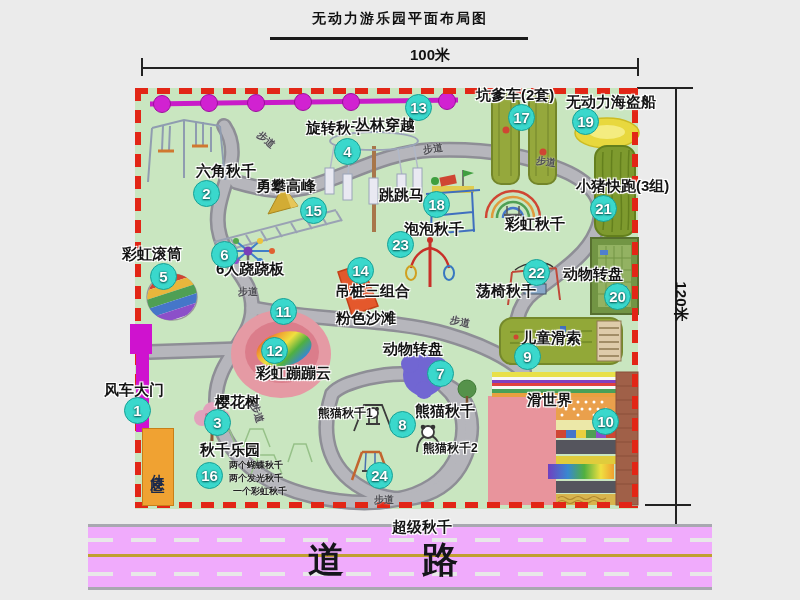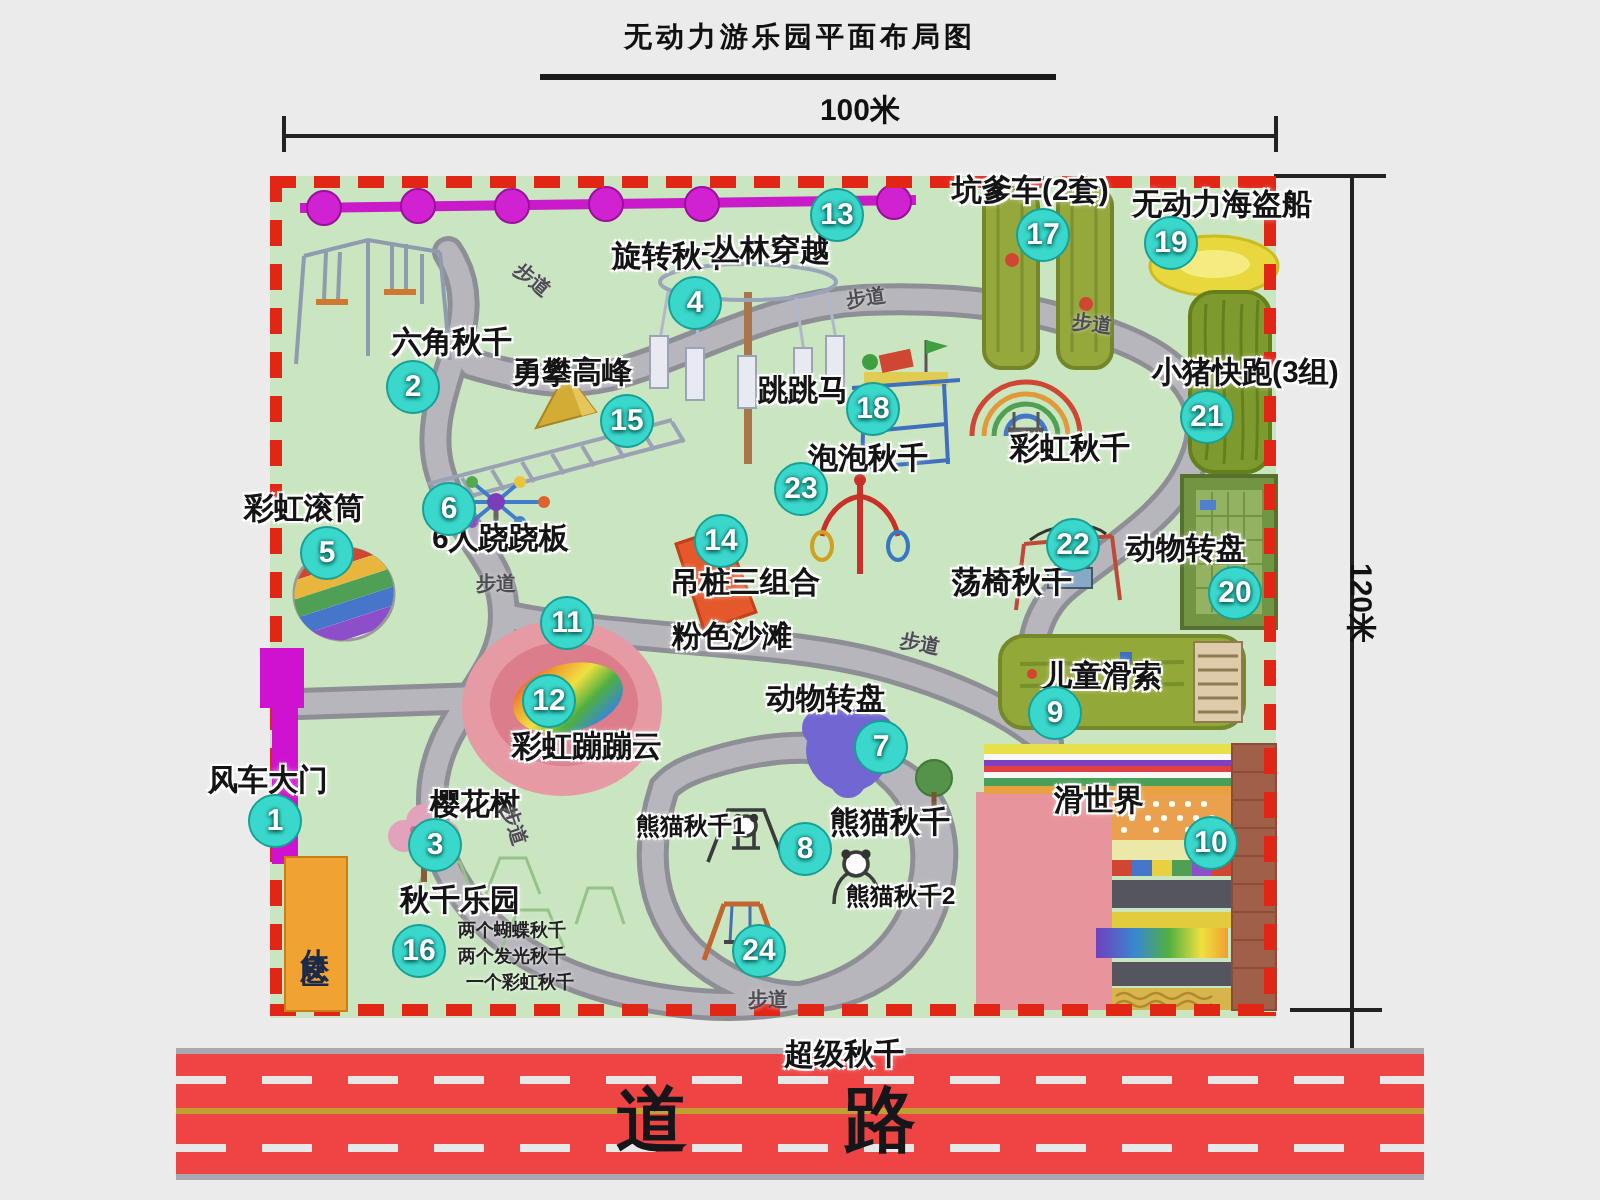--- a/index.html
+++ b/index.html
@@ -38,21 +38,21 @@
   .gate{position:absolute;background:#cf12cf;z-index:3;}
   #rest{position:absolute;left:142px;top:428px;width:30px;height:76px;background:#f0a232;
         border:1px solid #c87f18;z-index:3;display:flex;align-items:center;justify-content:center;}
   #rest span{writing-mode:vertical-rl;text-orientation:upright;font-weight:bold;font-size:14px;
              color:#1c2a4a;letter-spacing:3px;}
   
   .wm{position:absolute;z-index:5;font-weight:bold;white-space:nowrap;pointer-events:none;}
   #wm-company{left:278px;top:252px;font-size:42px;letter-spacing:3px;color:rgba(125,195,115,.55);}
   #wm-phone{left:170px;top:294px;font-size:37px;color:rgba(242,95,115,.48);}
   
-  #road{position:absolute;left:88px;top:524px;width:624px;height:60px;background:#ef4444;
+  #road{position:absolute;left:88px;top:524px;width:624px;height:60px;background:#f0abfc;
         border-top:3px solid #a8a8b0;border-bottom:3px solid #a8a8b0;box-sizing:content-box;z-index:1;}
   .lane{position:absolute;left:0;width:100%;height:4px;
         background:repeating-linear-gradient(90deg,#e8e8e8 0 25px,rgba(0,0,0,0) 25px 43px);}
   #lane1{top:11px;} #lane2{bottom:11px;}
   #midline{position:absolute;left:0;top:27px;width:100%;height:3px;background:#c0a030;}
   #road-label{position:absolute;left:0;right:0;top:9px;text-align:center;
               font-weight:bold;font-size:36px;letter-spacing:34px;color:#15151a;}
 </style>
 </head>
 <body>

